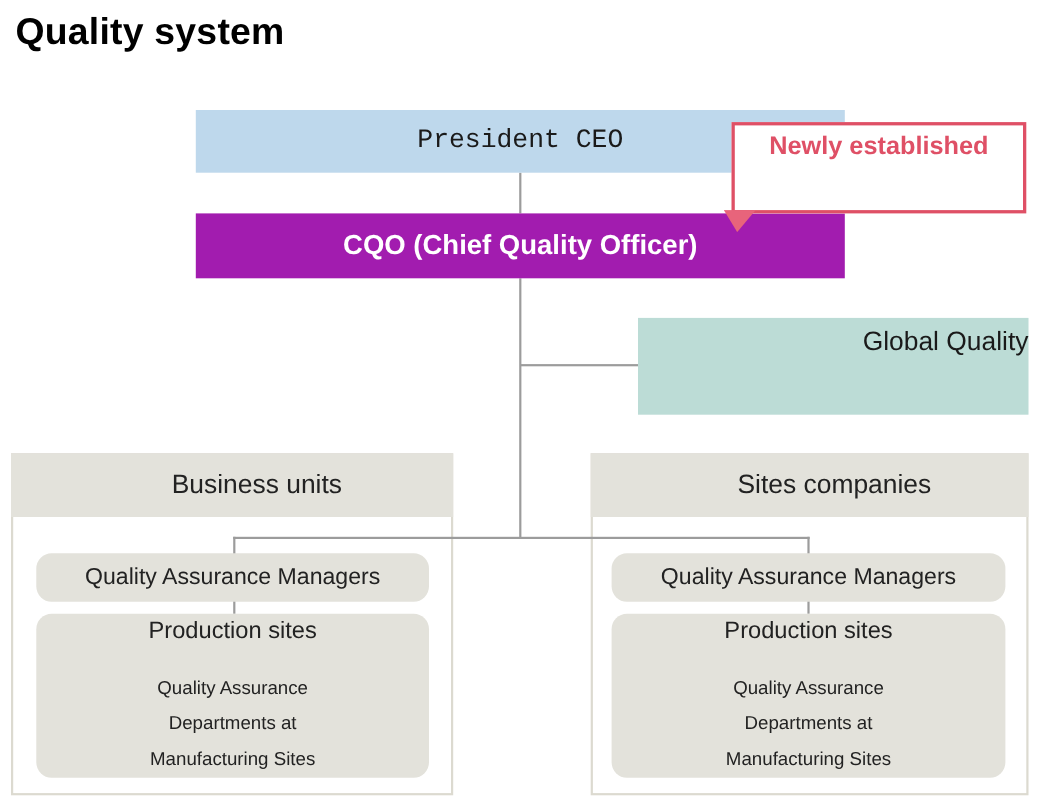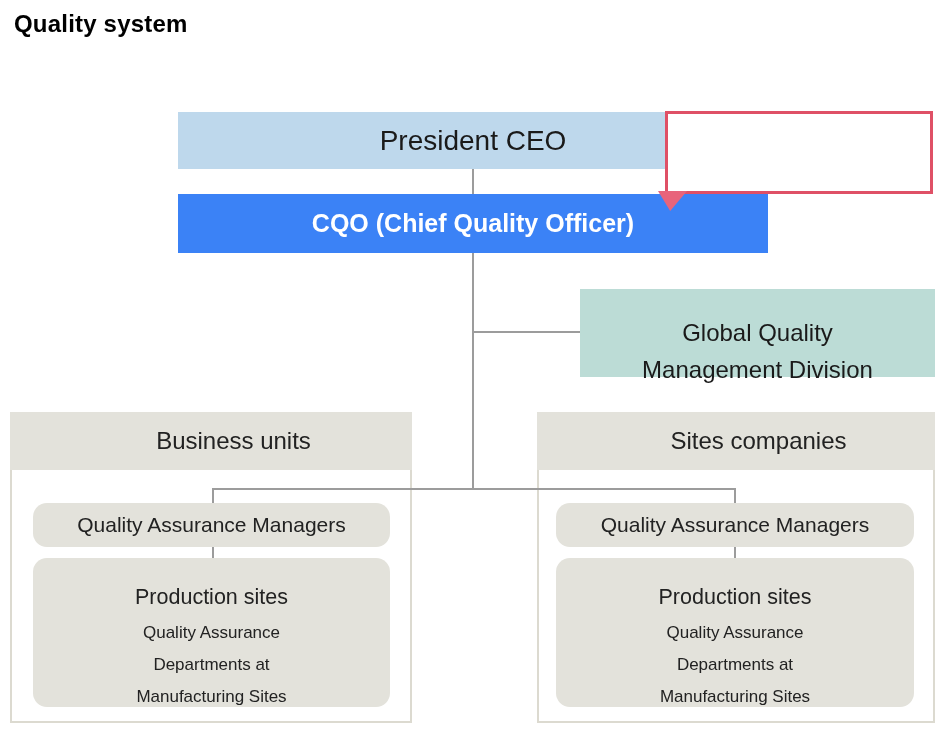--- a/index.html
+++ b/index.html
@@ -1,36 +1,36 @@
 <!DOCTYPE html>
 <html><head>
 <meta charset="utf-8">
 <style>
   html,body{margin:0;padding:0;background:#ffffff;}
   .canvas{
     position:relative;width:951px;height:738px;background:#fff;overflow:hidden;
     font-family:"Liberation Sans","DejaVu Sans",sans-serif;color:#1a1a1a;
   }
   .page-title{
-    position:absolute;left:14px;top:10px;font-size:24px;font-weight:bold;
+    position:absolute;left:14px;top:10px;font-size:34px;font-weight:bold;
     color:#000;letter-spacing:0.2px;
   }
   
   .box{position:absolute;box-sizing:border-box;text-align:center;}
   .president{
-    left:178px;top:112px;width:590px;height:57px;background:#bed8ec;
-    font-size:28px;line-height:57px;z-index:2;
+    left:178px;top:100px;width:590px;height:57px;background:#bed8ec;
+    font-size:24px;line-height:57px;z-index:2;font-family:Liberation Mono, monospace;
   }
   .cqo{
-    left:178px;top:194px;width:590px;height:59px;background:#3b82f6;
+    left:178px;top:194px;width:590px;height:59px;background:#a21caf;
     color:#ffffff;font-weight:bold;font-size:25px;line-height:59px;z-index:2;
   }
   .global{
     left:580px;top:289px;width:355px;height:88px;background:#bcdcd6;
-    font-size:24px;line-height:37px;padding-top:25px;z-index:2;
+    font-size:24px;line-height:37px;padding-top:3px;z-index:2;text-align:right;
   }
   
   .callout{
     position:absolute;left:665px;top:111px;width:262px;height:76px;
     background:#ffffff;border:3px solid #df5066;color:#df5066;
     font-size:23px;font-weight:600;text-align:center;line-height:1.5;
     padding-top:1px;z-index:4;
   }
   .callout-tail{
     position:absolute;left:-10px;bottom:-20px;width:29px;height:20px;
@@ -55,21 +55,21 @@
   .container-right{left:537px;top:412px;width:398px;height:311px;}
   .container-header{
     margin:-2px -2px 0 -2px;height:58px;background:#e3e2db;
     font-size:24px;line-height:58px;text-align:center;color:#222;padding-left:45px;
   }
   .graybox{background:#e3e2db;color:#222;z-index:2;border-radius:14px;}
   .qa-left{left:33px;top:503px;width:357px;height:44px;font-size:21px;line-height:44px;}
   .qa-right{left:556px;top:503px;width:358px;height:44px;font-size:21px;line-height:44px;}
   .prod-left{left:33px;top:558px;width:357px;height:149px;}
   .prod-right{left:556px;top:558px;width:358px;height:149px;}
-  .prod-title{font-size:21.5px;padding-top:27px;margin-bottom:7px;}
+  .prod-title{font-size:21.5px;padding-top:3px;margin-bottom:24px;}
   .prod-dept{font-size:17px;line-height:32px;}
 </style>
 </head>
 <body>
 
 <div class="canvas">
 
   <div class="page-title">Quality system</div>
 
   <div class="line l-pres-cqo"></div>
@@ -84,26 +84,26 @@
   </div>
   <div class="container container-right">
     <div class="container-header">Sites companies</div>
   </div>
 
   <div class="box president">President CEO</div>
 
   <div class="box cqo">CQO (Chief Quality Officer)</div>
 
   <div class="callout">
+    <div>Newly established</div>
     <div class="callout-tail"></div>
   </div>
 
   <div class="box global">
     <div>Global Quality</div>
-    <div>Management Division</div>
   </div>
 
   <div class="box graybox qa-left">Quality Assurance Managers</div>
 
   <div class="box graybox prod-left">
     <div class="prod-title">Production sites</div>
     <div class="prod-dept">Quality Assurance</div>
     <div class="prod-dept">Departments at</div>
     <div class="prod-dept">Manufacturing Sites</div>
   </div>

